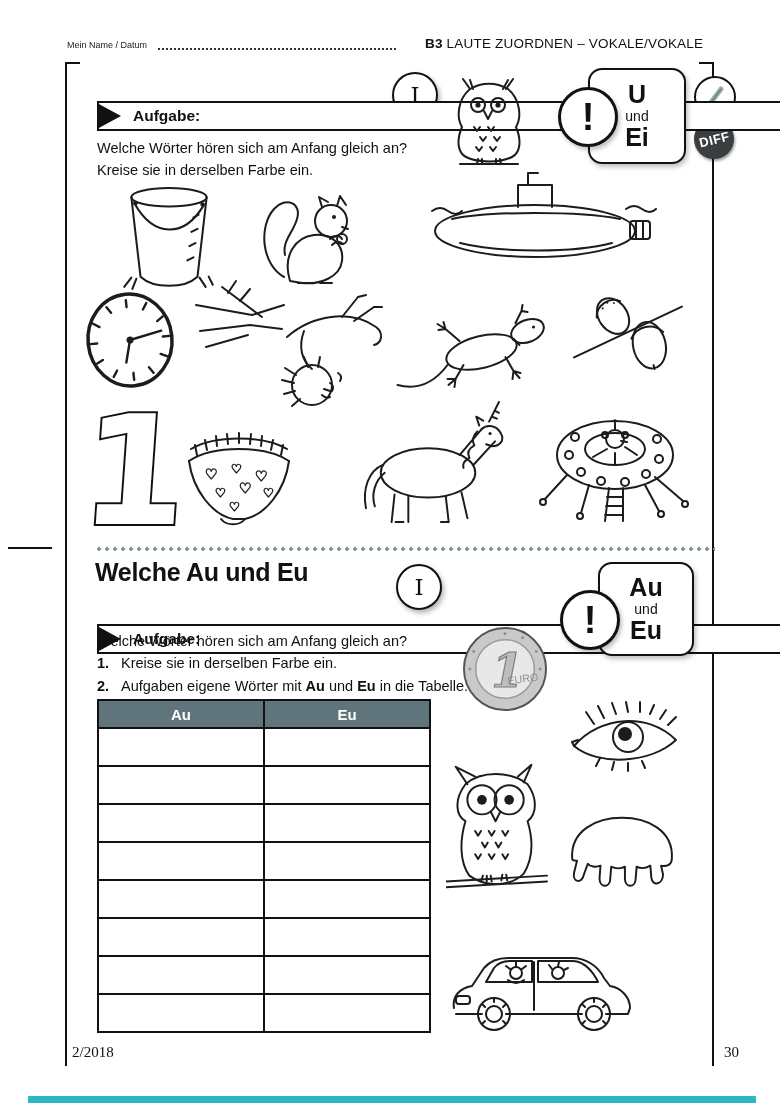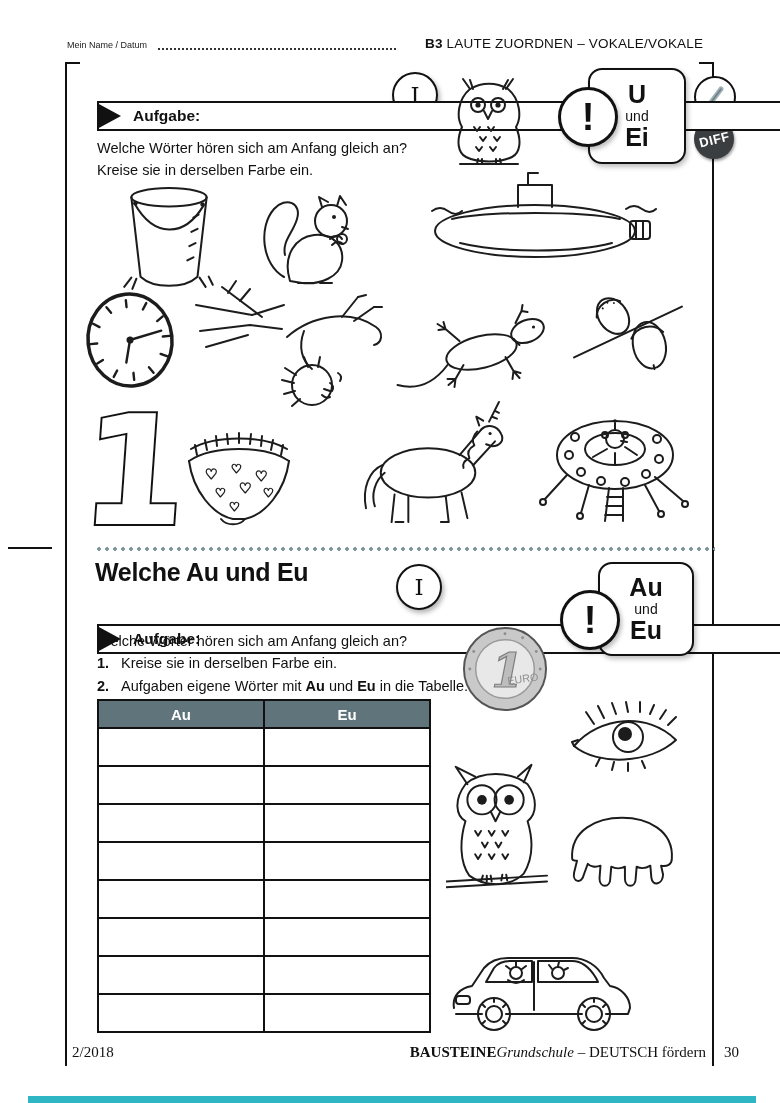--- a/index.html
+++ b/index.html
@@ -438,18 +438,17 @@
         <circle cx="148" cy="74" r="16"></circle>
           <circle cx="148" cy="74" r="8"></circle>
         <path d="M148,58 l0,4 M160,64 l-3,3 M164,74 l-4,0 M160,84 l-3,-3 M136,64 l3,3 M132,74 l4,0 M136,84 l3,-3"></path>
         <rect x="10" y="56" width="14" height="8" rx="3"></rect>
         <path d="M88,22 L88,70"></path>
       </g>
     </svg>
   </div>
 
   <div class="abs footer-txt" style="left:72px;top:1044px;">2/2018</div>
-  <div class="abs footer-txt brand" style="left:300px;top:1044px;width:406px;text-align:right;"><b>BAUSTEINE</b><i>Grundschule</i><span> – DEUTSCH fördern</span></div>
   <div class="abs footer-txt" style="left:724px;top:1044px;">30</div>
 
   <div class="abs" style="left: 28px; top: 1096px; width: 728px; height: 7px; background: rgb(47, 182, 196);"></div>
 
 </div>
 
 </body></html>

